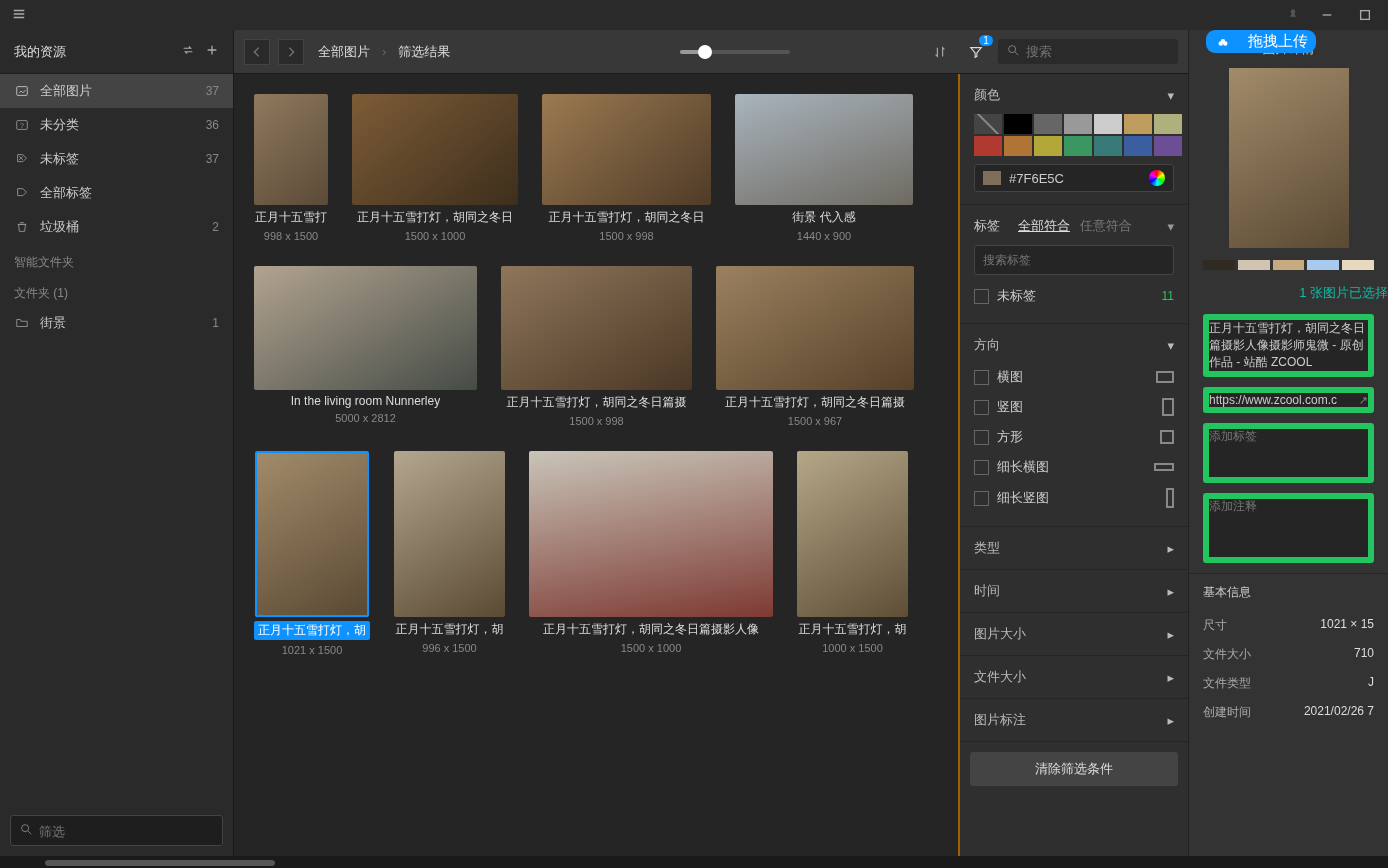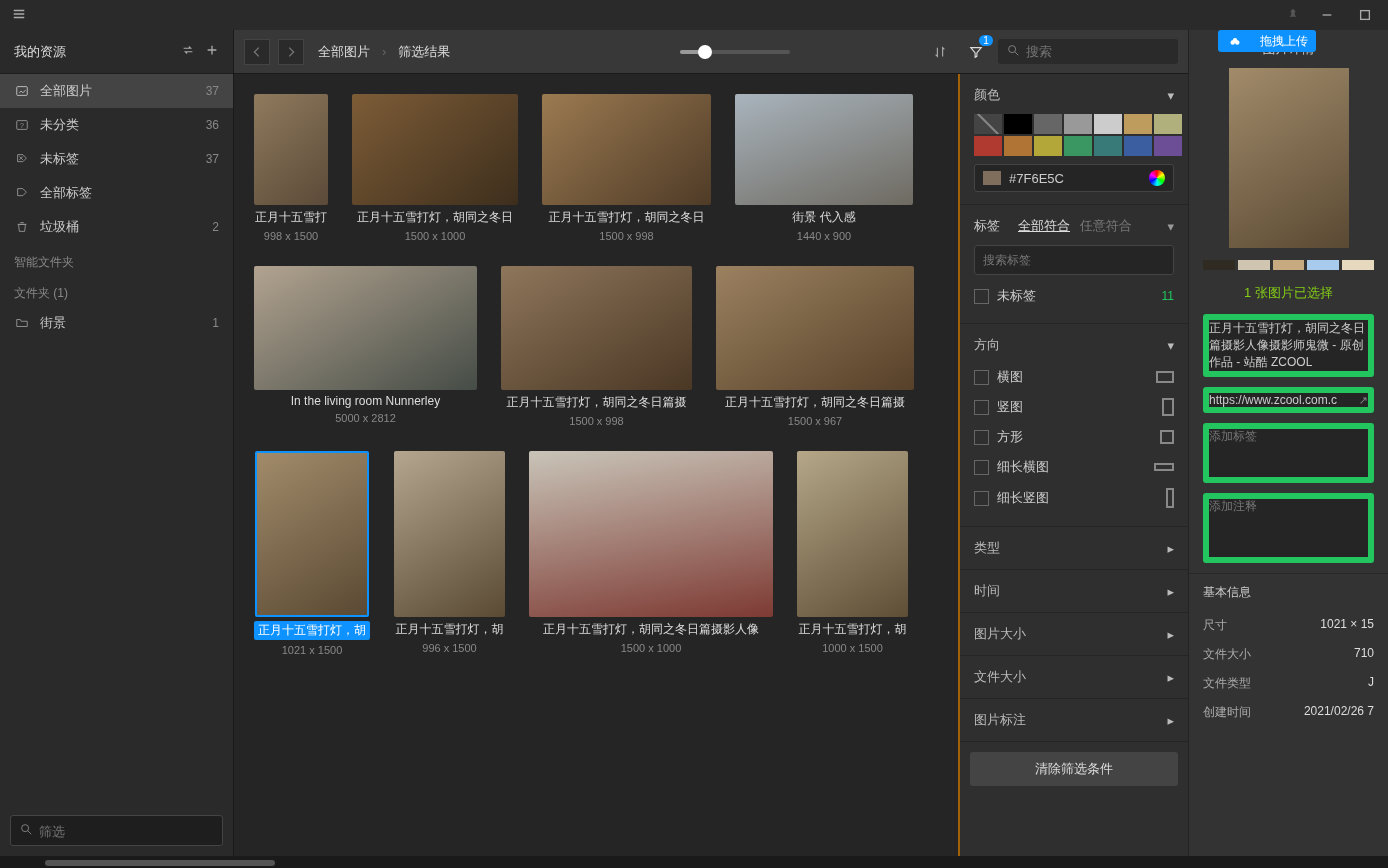--- a/index.html
+++ b/index.html
@@ -22,25 +22,25 @@
   justify-content: space-between;
   padding: 0 8px;
 }
 .hamburger { cursor: pointer; color: #aaa; padding: 4px; }
 .win-controls { display: flex; gap: 8px; align-items: center; }
 .win-btn { width: 30px; height: 20px; display: flex; align-items: center; justify-content: center; color: #aaa; cursor: pointer; }
 .upload-badge {
   background: #0e92ff;
   color: white;
   padding: 2px 8px;
-  border-radius: 3px;
+  border-radius: 9px;
   display: flex;
   align-items: center;
   gap: 16px;
-  font-size: 12px;
+  font-size: 15px;
 }
 .cloud-icon { width: 18px; height: 18px; background: #0e92ff; border-radius: 50%; display: inline-flex; align-items: center; justify-content: center; }
 
 
 .layout { display: flex; height: calc(100% - 30px - 12px); }
 .bottombar { height: 12px; background: #1a1a1a; position: relative; }
 .bottombar::before { content: ""; position: absolute; left: 45px; top: 4px; width: 230px; height: 6px; background: #555; border-radius: 3px; }
 
 
 .sidebar {
@@ -177,21 +177,21 @@
   border-left: 1px solid #222;
   display: flex;
   flex-direction: column;
   overflow: auto;
 }
 .details-title { text-align: center; padding: 10px; color: #ccc; }
 .preview { margin: 0 14px; display: flex; justify-content: center; }
 .preview-img { width: 120px; height: 180px; background: #666; }
 .color-strip { display: flex; gap: 3px; margin: 12px 14px 8px; }
 .strip-sw { height: 10px; flex: 1; }
-.sel-text { text-align: center; color: #84cc16; margin: 6px 0 12px; }
+.sel-text { text-align: right; color: #14b8a6; margin: 6px 0 12px; }
 .info-row { padding: 10px 14px; color: #ccc; font-size: 12px; border-top: 1px solid #282828; }
 .info-box { margin: 0 14px 10px; background: #252525; border: 6px solid #22c55e; border-radius: 3px; font-size: 12px; color: #ccc; }
 .info-box input { background: transparent; border: none; outline: none; color: #ccc; width: 100%; font-size: 12px; }
 .kv { display: flex; justify-content: space-between; padding: 6px 14px; font-size: 12px; }
 .kv .k { color: #aaa; }
 .kv .v { color: #ddd; }
 .link-icon { color: #888; font-size: 11px; }
 
 svg { width: 14px; height: 14px; }
 </style>

